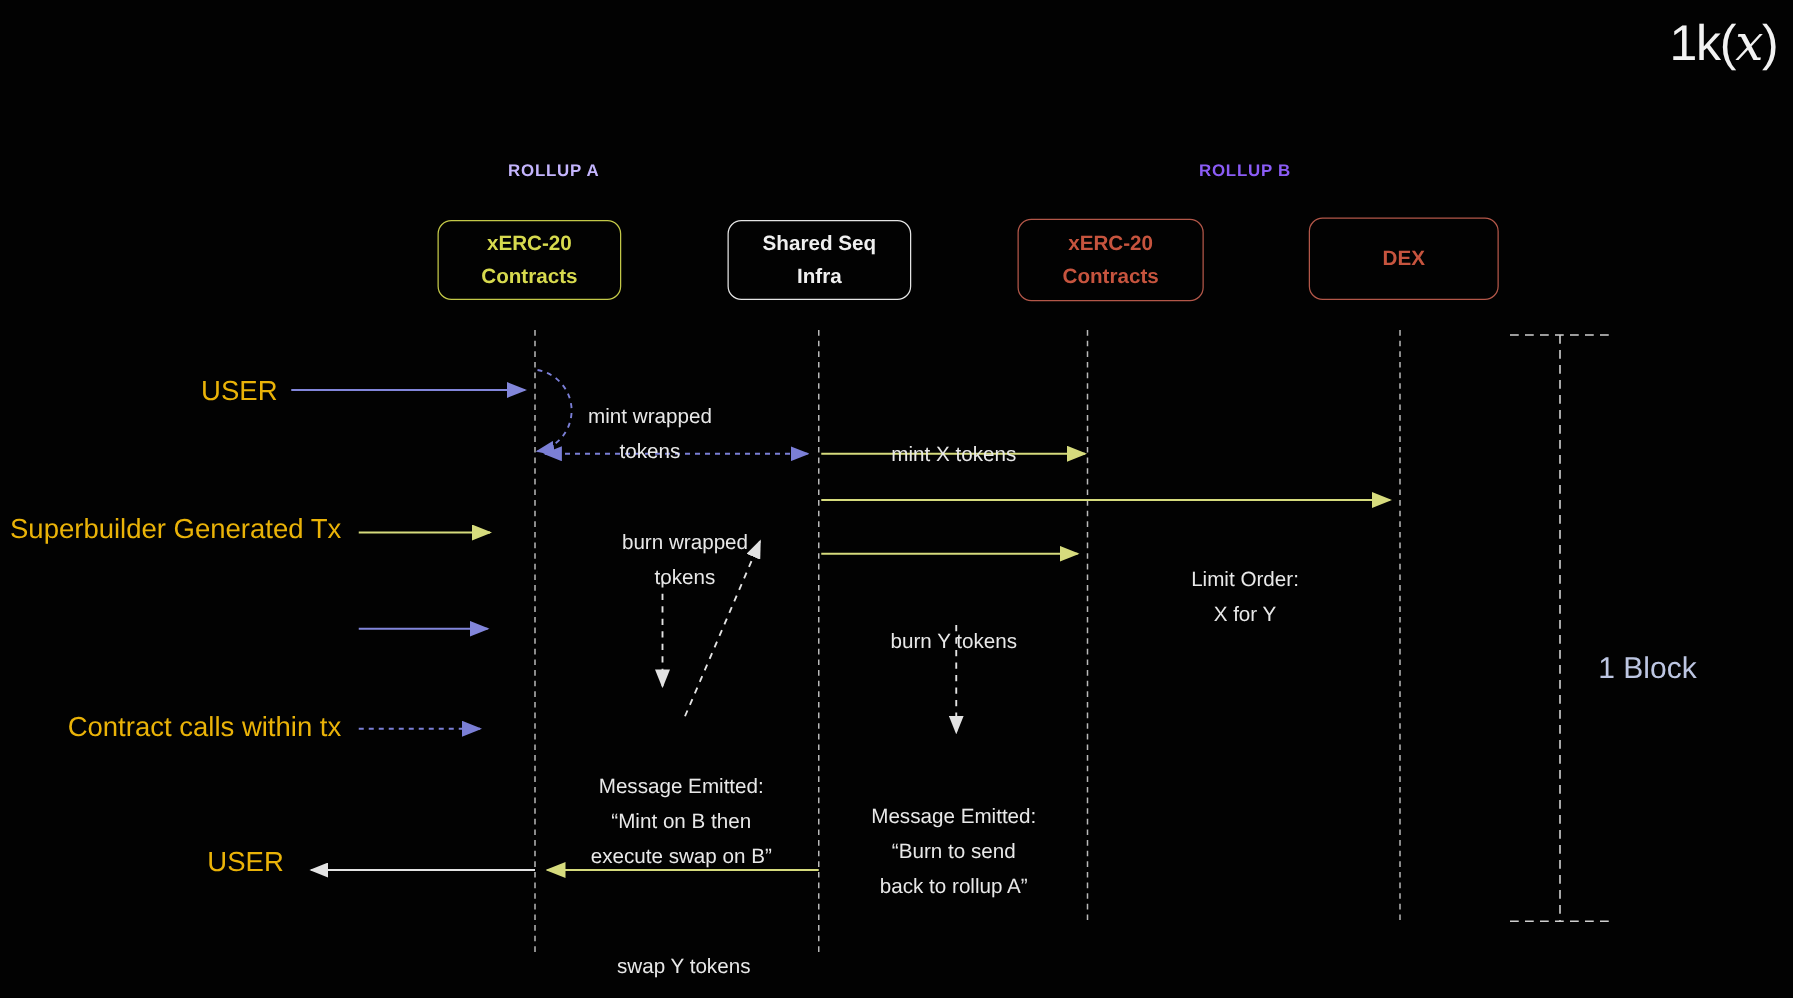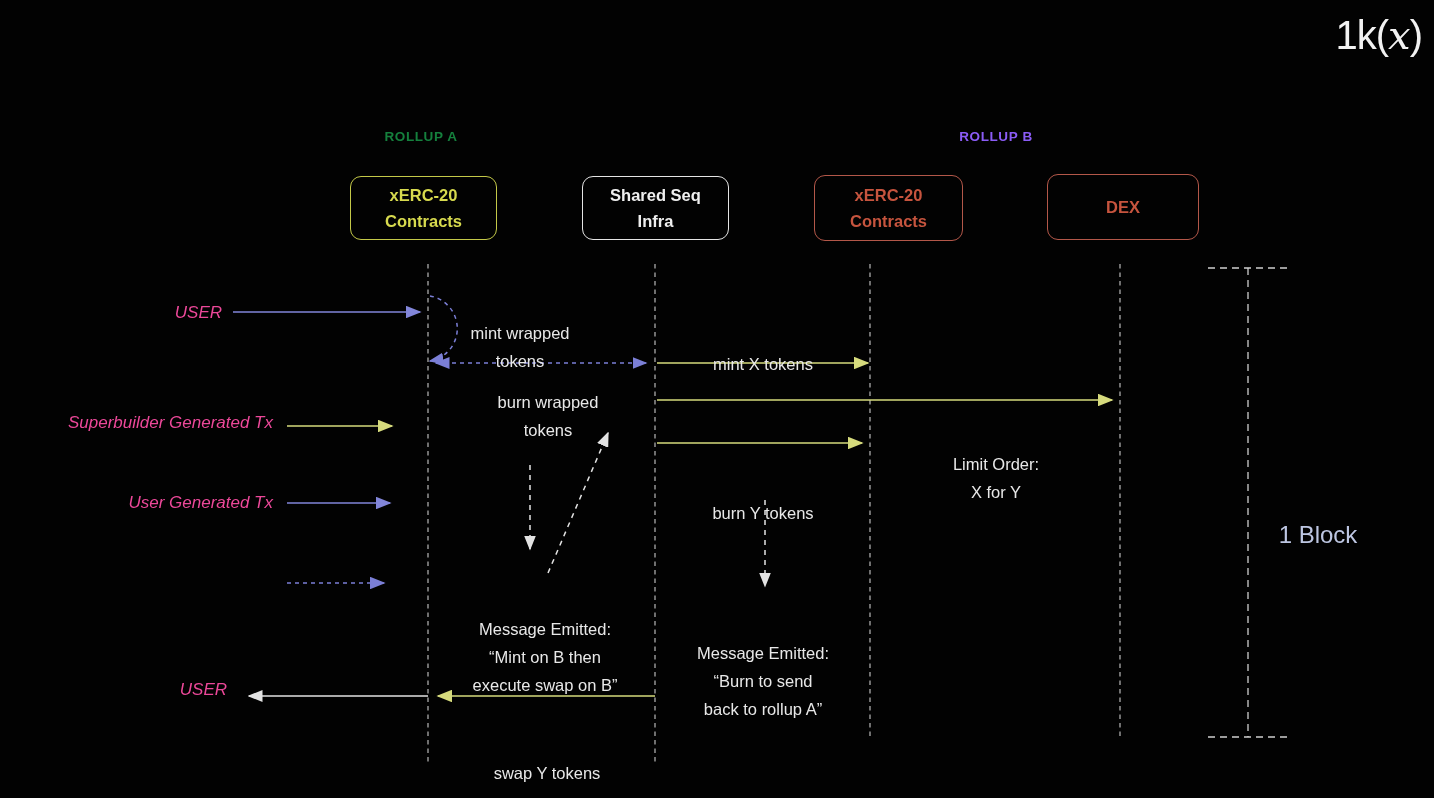--- a/index.html
+++ b/index.html
@@ -10,38 +10,38 @@
   .logo{
     position:absolute;top:12px;right:12px;color:#f2f2f2;
     font-size:40px;font-weight:500;letter-spacing:-1px;
   }
   .logo .lx{font-family:"DejaVu Serif",serif;font-style:italic;font-weight:400;}
   svg.wires{position:absolute;left:0;top:0;}
   .hdr{
     position:absolute;transform:translate(-50%,-50%);
     font-size:13.5px;font-weight:700;letter-spacing:.6px;white-space:nowrap;
   }
-  .hdr-a{color:#15803d;}
+  .hdr-a{color:#c4b5fd;margin-left:22px;}
   .hdr-b{color:#8b5cf6;}
   .actor{
     position:absolute;border:1.6px solid;border-radius:11px;
     display:flex;flex-direction:column;align-items:center;justify-content:center;
     font-size:16.5px;font-weight:600;line-height:26px;white-space:nowrap;
   }
   .actor-yellow{border-color:#c3c848;color:#d7da4e;}
   .actor-white{border-color:#e4e4e4;color:#efefef;}
   .actor-red{border-color:#b35749;color:#c6543e;}
   .lbl{
     position:absolute;transform:translate(-50%,-50%);
     color:#e8e8e8;font-size:16.5px;text-align:center;white-space:nowrap;line-height:28px;margin-top:32px;
   }
   .one-block{color:#bdc6e2;font-size:24px;font-weight:500;}
   .legend{
-    position:absolute;left:0;color:#ec4899;font-size:17px;
-    text-align:right;white-space:nowrap;line-height:22px;font-style:italic;
+    position:absolute;left:0;color:#eab308;font-size:22px;
+    text-align:right;white-space:nowrap;line-height:22px;
   }
 </style>
 </head>
 <body>
 
 <div class="stage">
 
   <svg class="wires" width="1434" height="798" viewBox="0 0 1434 798">
     <defs>
       <marker id="ah-yellow" viewBox="0 0 10 8" refX="9" refY="4" markerWidth="10" markerHeight="8" orient="auto-start-reverse">
@@ -113,29 +113,29 @@
   <div class="actor actor-red" style="left:814px;top:175px;width:147px;height:64px;">
     <span>xERC-20</span>
     <span>Contracts</span>
   </div>
   <div class="actor actor-red" style="left:1047px;top:174px;width:150px;height:64px;">
     <span>DEX</span>
   </div>
 
   <div class="legend" style="width:222px;top:302px;">USER</div>
   <div class="legend" style="width:273px;top:412px;">Superbuilder Generated Tx</div>
-  <div class="legend" style="width:273px;top:492px;">User Generated Tx</div>
+  <div class="legend" style="width:273px;top:571px;">Contract calls within tx</div>
   <div class="legend" style="width:227px;top:679px;">USER</div>
 
   <div class="lbl" style="left:520px;top:315px;">
     <div>mint wrapped</div>
     <div>tokens</div>
   </div>
   <div class="lbl" style="left:763px;top:332px;">mint X tokens</div>
-  <div class="lbl" style="left:548px;top:384px;">
+  <div class="lbl" style="left:548px;top:416px;">
     <div>burn wrapped</div>
     <div>tokens</div>
   </div>
   <div class="lbl" style="left:996px;top:446px;">
     <div>Limit Order:</div>
     <div>X for Y</div>
   </div>
   <div class="lbl" style="left:763px;top:481px;">burn Y tokens</div>
   <div class="lbl" style="left:545px;top:625px;">
     <div>Message Emitted:</div>

